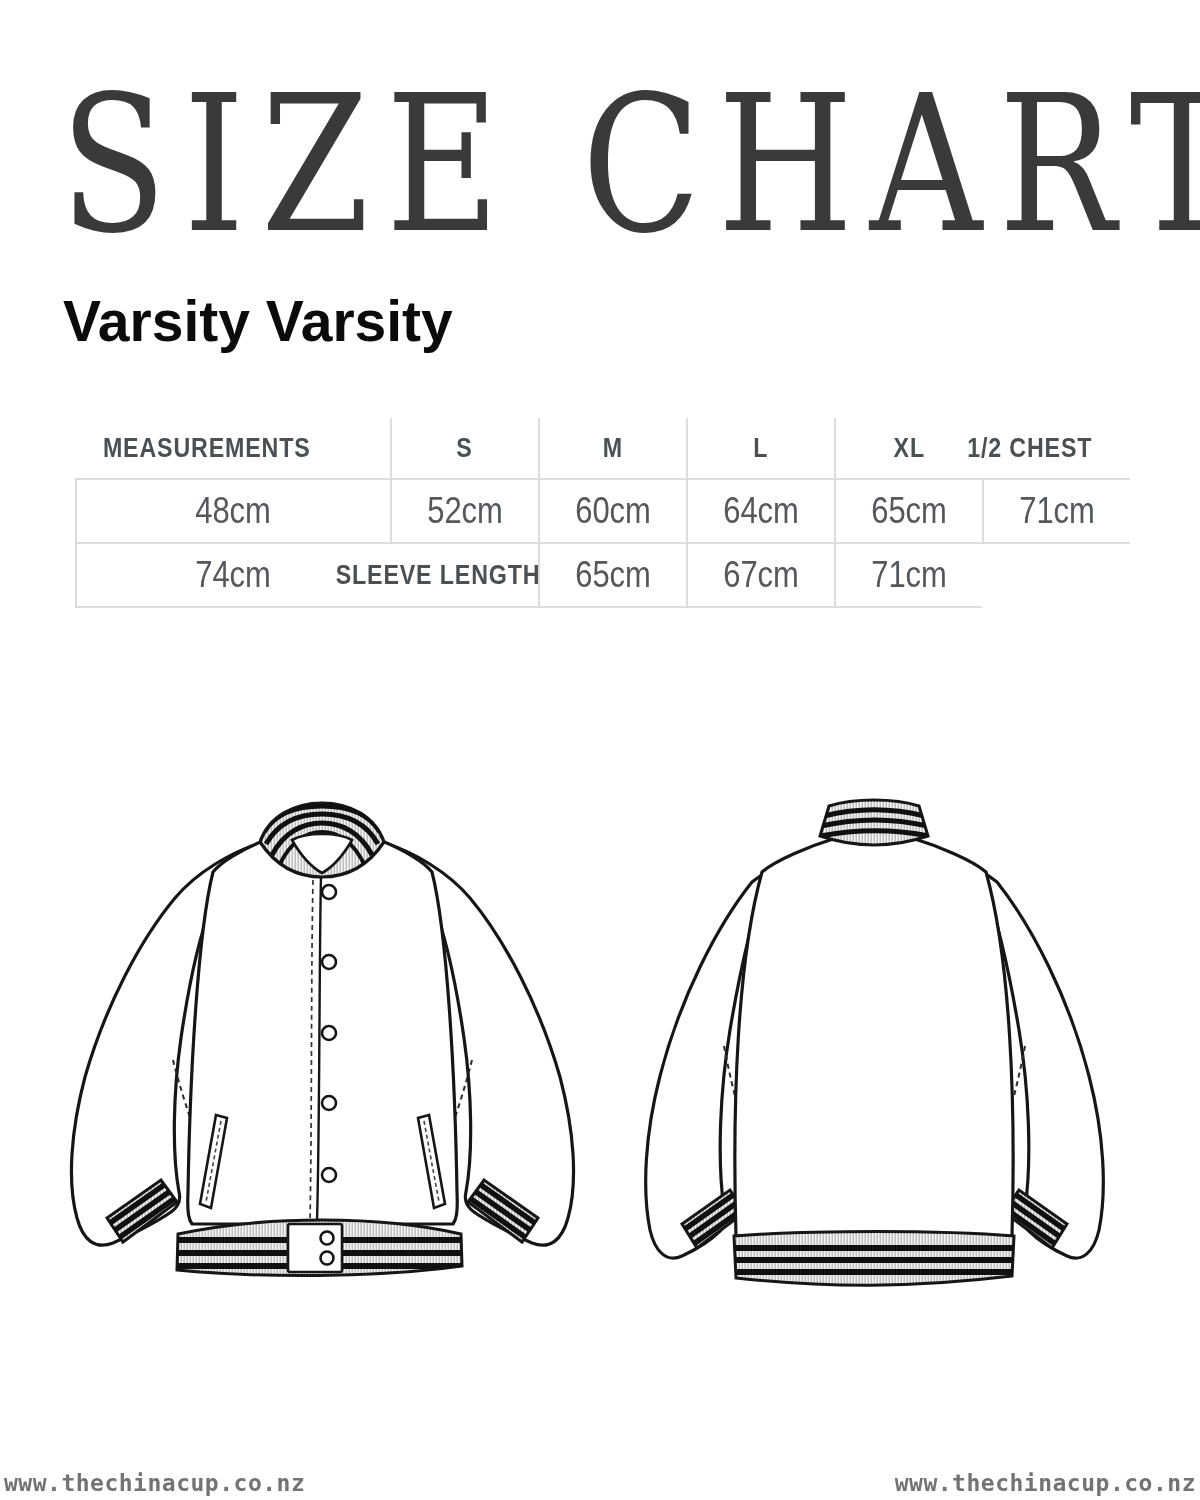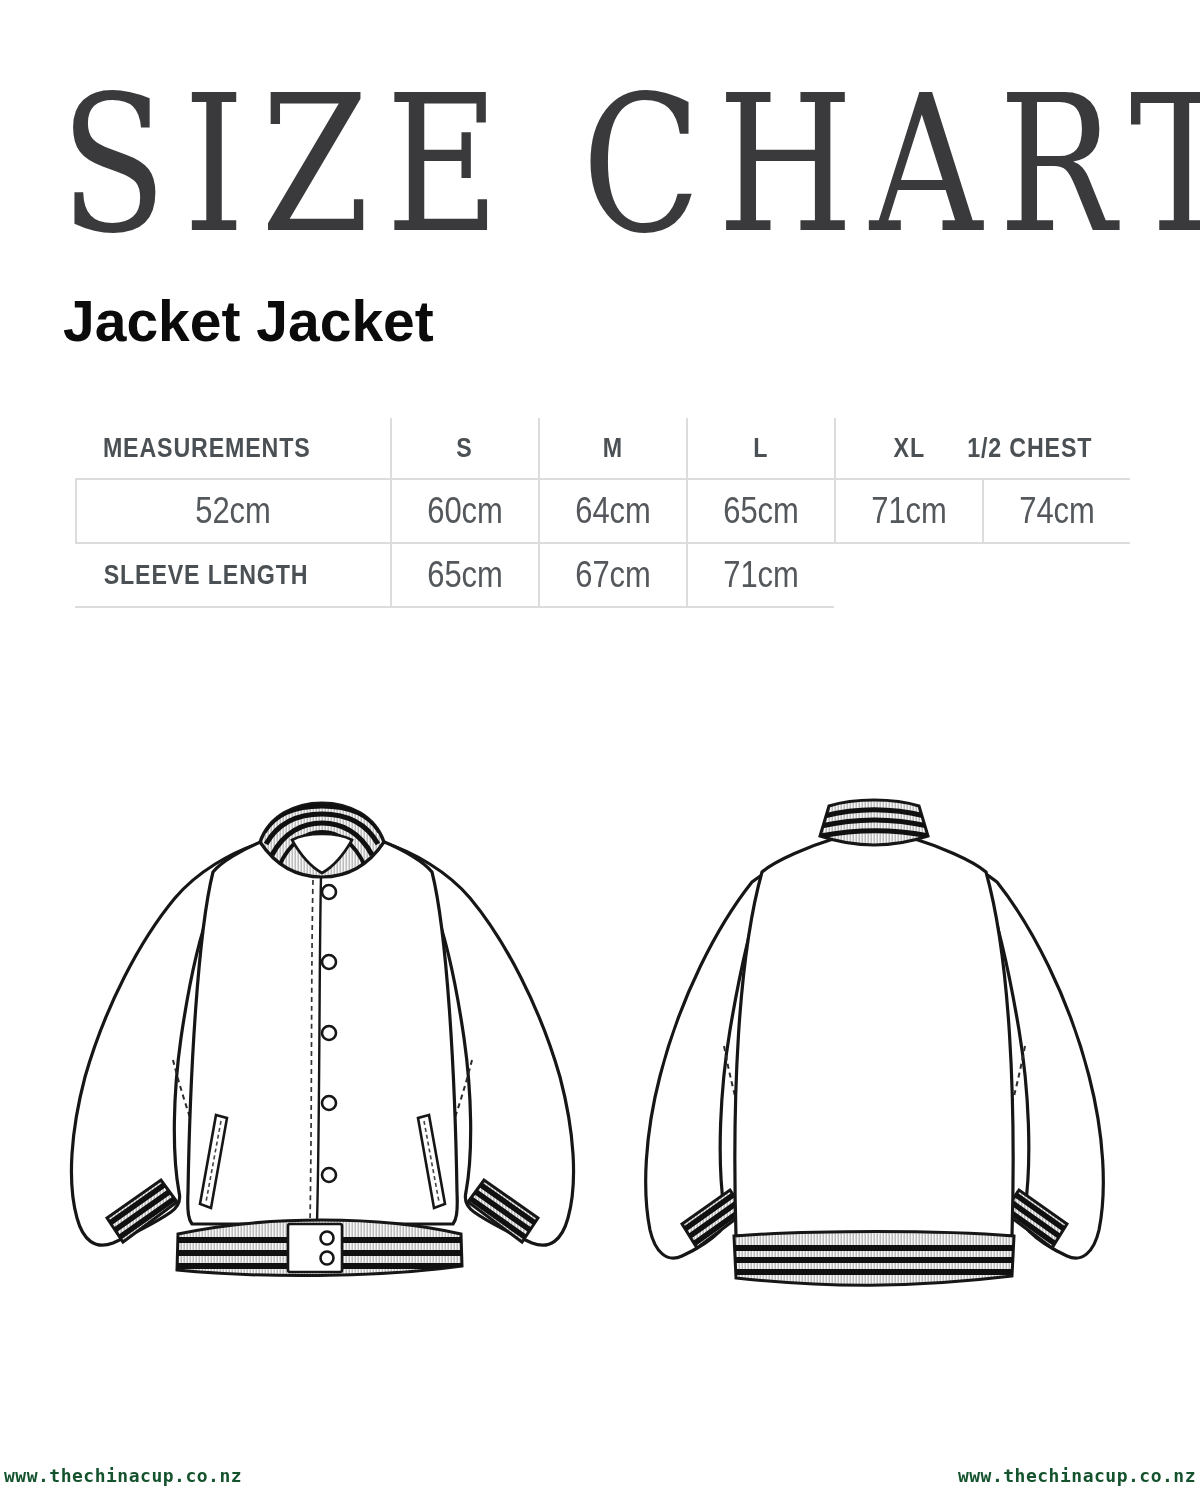--- a/index.html
+++ b/index.html
@@ -38,52 +38,55 @@
   .cell.head span,.cell.label span{
     font-size:27px;font-weight:700;letter-spacing:1px;color:#4b5054;
   }
   .cell.value span{
     font-size:36px;font-weight:400;letter-spacing:0px;color:#54585c;
   }
   .jacket{position:absolute;}
   .jacket-front{left:45px;top:772px;width:555px;height:560px;}
   .jacket-back{left:612px;top:778px;width:525px;height:545px;}
   .wm{
-    position:absolute;bottom:14px;
+    position:absolute;bottom:4px;
     font-family:"DejaVu Sans Mono","Liberation Mono",monospace;
-    font-size:18px;font-weight:700;color:#14532d;letter-spacing:0.5px;
+    font-size:23px;font-weight:700;color:#737373;letter-spacing:0.5px;
   }
   .wm.left{left:4px;}
   .wm.right{right:4px;}
 </style>
 </head>
 <body>
 
 <div class="title">SIZE CHART</div>
-<div class="subtitle">Jacket Jacket</div>
+<div class="subtitle">Varsity Varsity</div>
 
 <div class="size-table">
   <div class="cell head first">
       <span>MEASUREMENTS</span>
     </div>
   <div class="cell head">
       <span>S</span>
     </div>
   <div class="cell head">
       <span>M</span>
     </div>
   <div class="cell head">
       <span>L</span>
     </div>
   <div class="cell head">
       <span>XL</span>
     </div>
 
   <div class="cell label first">
       <span>1/2 CHEST</span>
+    </div>
+  <div class="cell value">
+      <span>48cm</span>
     </div>
   <div class="cell value">
       <span>52cm</span>
     </div>
   <div class="cell value">
       <span>60cm</span>
     </div>
   <div class="cell value">
       <span>64cm</span>
     </div>

